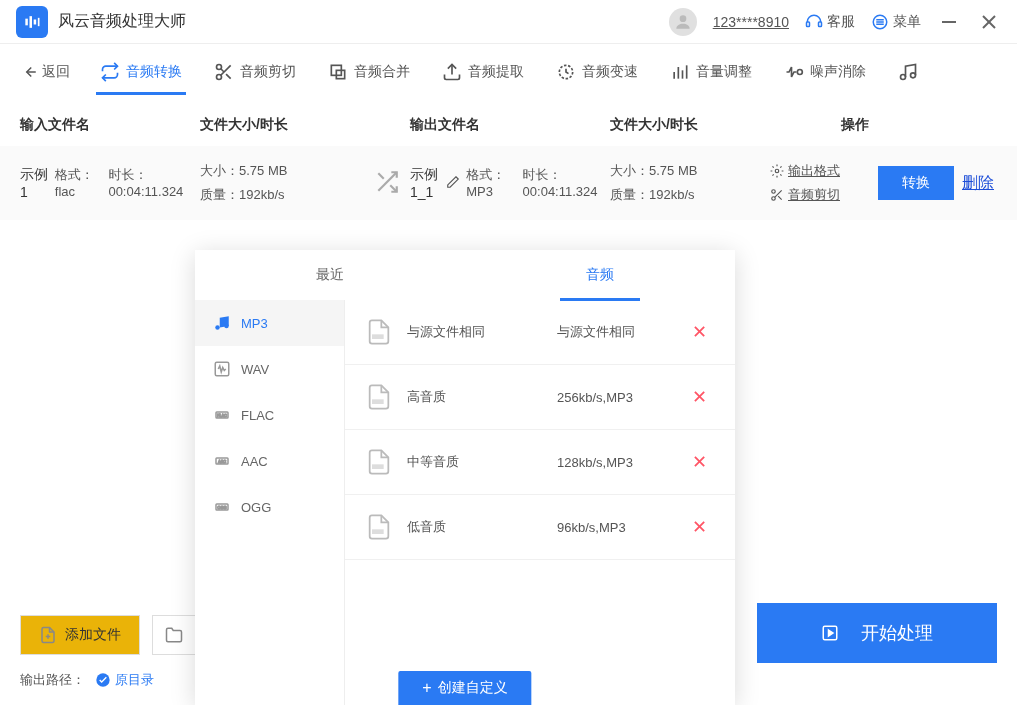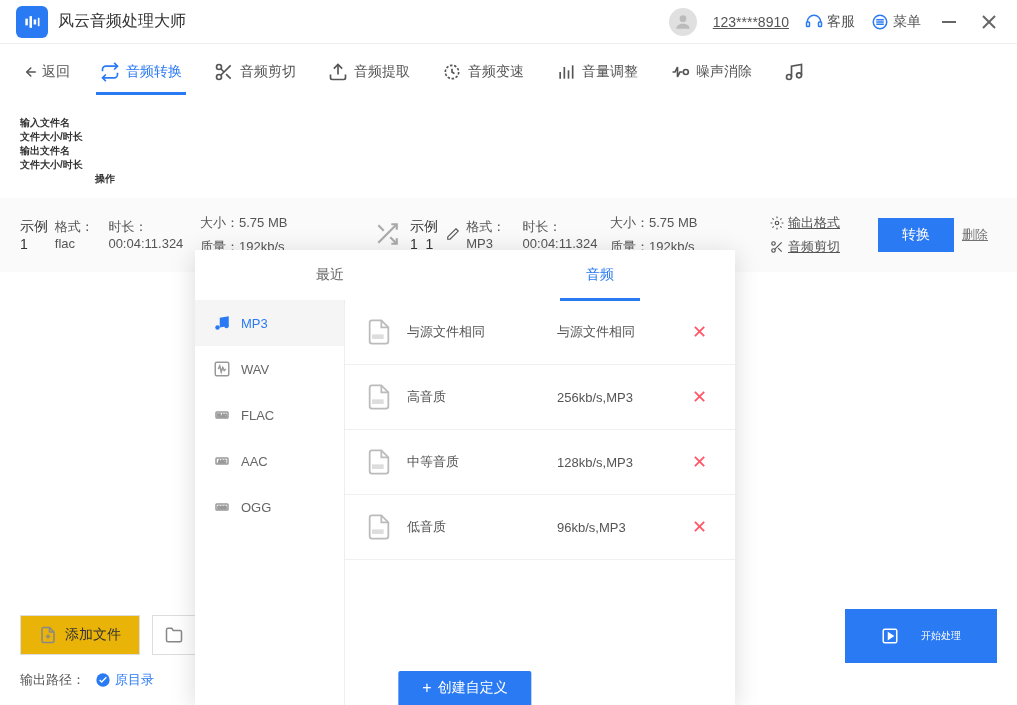--- a/index.html
+++ b/index.html
@@ -15,43 +15,43 @@
 .user-id{color:#555;text-decoration:underline;cursor:pointer;}
 .hd-item{display:flex;align-items:center;gap:4px;cursor:pointer;color:#555;}
 .hd-item svg{width:18px;height:18px;}
 .win-btn{width:24px;height:24px;display:flex;align-items:center;justify-content:center;cursor:pointer;color:#666;}
 .toolbar{display:flex;align-items:center;height:56px;padding:0 12px;gap:4px;}
 .back-btn{display:flex;align-items:flex-start;gap:4px;cursor:pointer;color:#555;padding:0 8px;margin-right:4px;}
 .tool-item{display:flex;align-items:center;gap:6px;padding:12px 14px;cursor:pointer;color:#555;position:relative;}
 .tool-item.active{color:#2a7af3;}
 .tool-item.active::after{content:"";position:absolute;bottom:-1px;left:10px;right:10px;height:3px;background:#2a7af3;}
 .tool-item svg{width:20px;height:20px;}
-.table-head{display:flex;padding:16px 20px 12px;font-weight:600;font-size:10px;flex-direction:column;}
+.table-head{display:flex;padding:16px 20px 12px;font-weight:600;font-size:14px;}
 .col-in-name{width:180px;}
 .col-in-size{width:210px;}
 .col-out-name{width:200px;}
 .col-out-size{width:160px;}
 .col-ops{width:170px;text-align:center;}
 .row{display:flex;align-items:center;padding:16px 20px;background:#fafafa;}
 .row .col-in-name,.row .col-out-name{display:flex;flex-direction:row;gap:6px;font-size:13px;color:#555;}
 .row .col-in-size,.row .col-out-size{display:flex;flex-direction:column;gap:6px;font-size:13px;color:#555;}
 .shuffle-icon{width:26px;margin-right:10px;color:#aaa;}
 .out-name-row{display:flex;align-items:center;color:#333;font-size:14px;}
 .ops-links{display:flex;flex-direction:column;gap:6px;width:100px;}
 .ops-link{display:flex;align-items:center;gap:4px;text-decoration:underline;cursor:pointer;font-size:13px;color:#555;}
 .ops-link svg{width:14px;height:14px;}
 .convert-btn{background:#2a7af3;color:#fff;padding:8px 24px;border:none;cursor:pointer;font-size:14px;margin:0 8px;}
-.delete-link{text-decoration:underline;cursor:pointer;font-size:13px;color:#737373;}
+.delete-link{text-decoration:underline;cursor:pointer;font-size:16px;color:#1d4ed8;}
 .bottom-bar{position:absolute;bottom:16px;left:20px;right:20px;}
 .bottom-actions{display:flex;align-items:center;gap:12px;margin-bottom:16px;}
 .add-file-btn{display:flex;align-items:center;gap:8px;border:1px solid #ddd;padding:10px 18px;cursor:pointer;background:#eab308;}
 .add-file-btn svg{width:18px;height:18px;color:#888;}
 .folder-btn{border:1px solid #ddd;padding:10px 12px;cursor:pointer;background:#fff;display:flex;align-items:center;}
 .folder-btn svg{width:18px;height:18px;color:#888;}
-.start-btn{position:absolute;right:0;bottom:26px;background:#2a7af3;color:#fff;border:none;padding:18px 36px;display:flex;align-items:center;gap:22px;cursor:pointer;font-size:10px;}
+.start-btn{position:absolute;right:0;bottom:26px;background:#2a7af3;color:#fff;border:none;padding:18px 64px;display:flex;align-items:center;gap:22px;cursor:pointer;font-size:18px;}
 .start-btn svg{width:18px;height:18px;}
 .output-path{display:flex;align-items:center;gap:10px;font-size:13px;color:#555;}
 .path-opt{display:flex;align-items:center;gap:4px;color:#2a7af3;}
 .path-opt svg{width:16px;height:16px;}
 
 .popup{position:absolute;left:195px;top:250px;width:540px;height:455px;background:#fff;box-shadow:0 4px 24px rgba(0,0,0,.15);display:flex;flex-direction:column;}
 .popup-tab{flex:0 0 auto;padding:16px 0;width:140px;text-align:center;cursor:pointer;color:#666;position:relative;margin:0 auto;}
 .popup-tab.active{color:#2a7af3;}
 .popup-tab.active::after{content:"";position:absolute;bottom:-1px;left:30px;right:30px;height:3px;background:#2a7af3;}
 .popup-tabs-wrap{display:flex;justify-content:center;gap:0;}
@@ -143,20 +143,27 @@
         <circle cx="6" cy="6" r="3"></circle>
         <circle cx="6" cy="18" r="3"></circle>
         <line x1="20" y1="4" x2="8.12" y2="15.88"></line>
         <line x1="14.47" y1="14.48" x2="20" y2="20"></line>
         <line x1="8.12" y1="8.12" x2="12" y2="12"></line>
       </svg>
     <span>音频剪切</span>
   </div>
   <div class="tool-item">
     <svg viewBox="0 0 24 24" fill="none" stroke="#555" stroke-width="2">
+        <rect x="4" y="4" width="12" height="12"></rect>
+        <rect x="10" y="10" width="10" height="10"></rect>
+      </svg>
+    <span>音频合并</span>
+  </div>
+  <div class="tool-item">
+    <svg viewBox="0 0 24 24" fill="none" stroke="#555" stroke-width="2">
         <path d="M21 15v4a2 2 0 01-2 2H5a2 2 0 01-2-2v-4"></path>
         <polyline points="17 8 12 3 7 8"></polyline>
         <line x1="12" y1="3" x2="12" y2="15"></line>
       </svg>
     <span>音频提取</span>
   </div>
   <div class="tool-item">
     <svg viewBox="0 0 24 24" fill="none" stroke="#555" stroke-width="2">
         <circle cx="12" cy="12" r="8" stroke-dasharray="3 2"></circle>
         <polyline points="12 8 12 12 15 14"></polyline>

